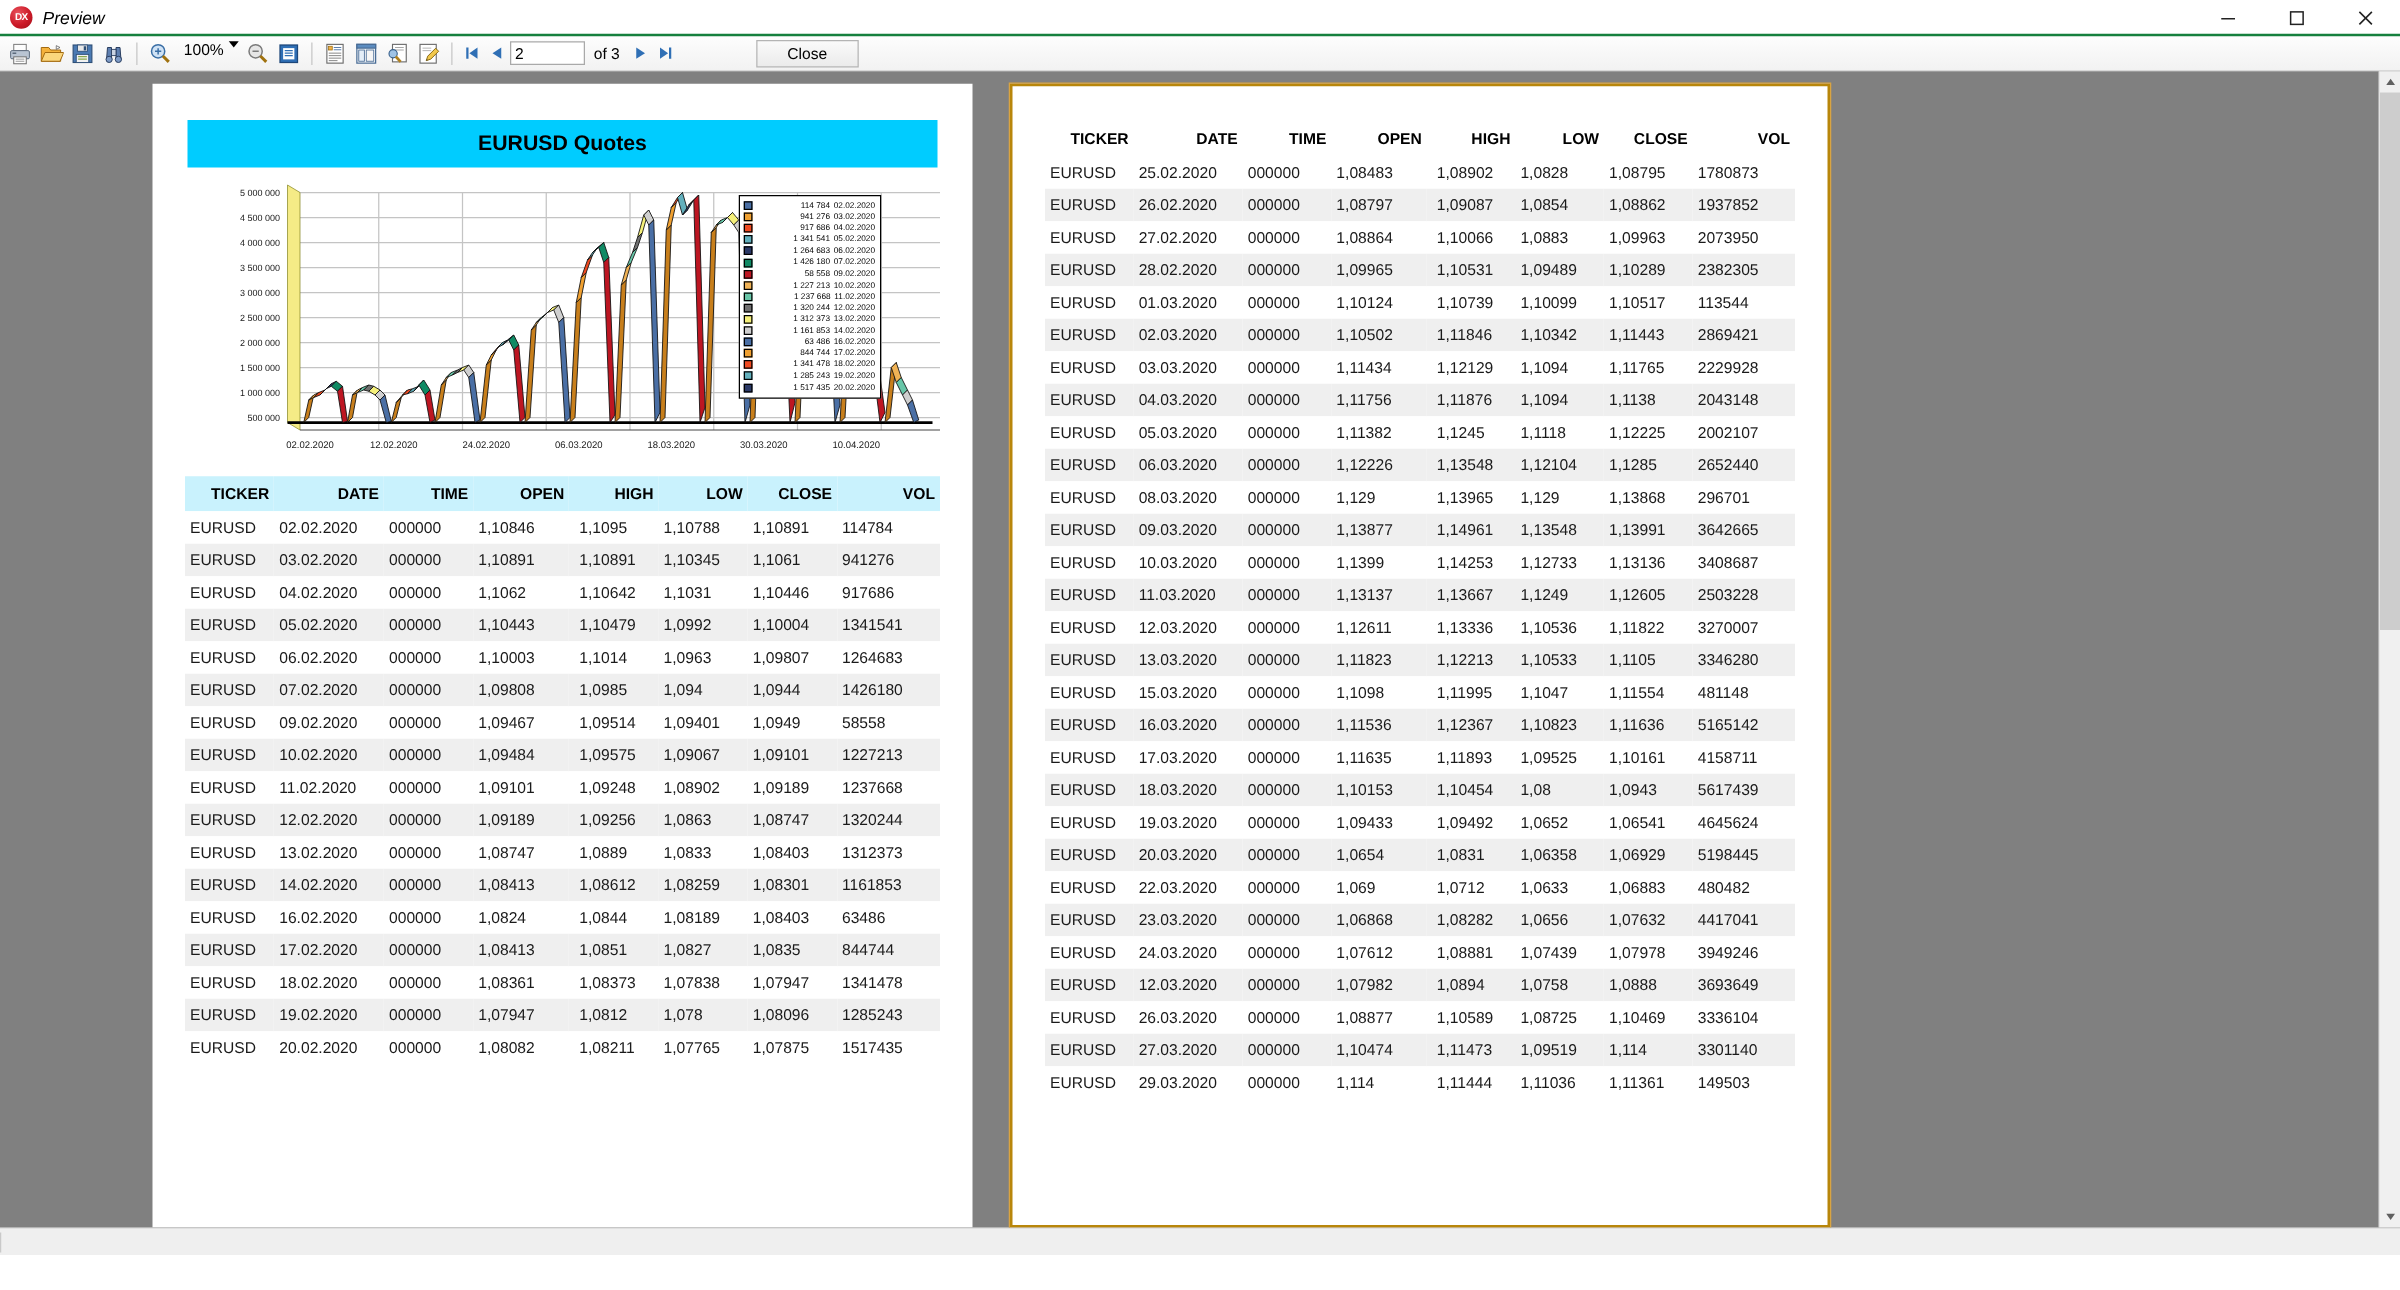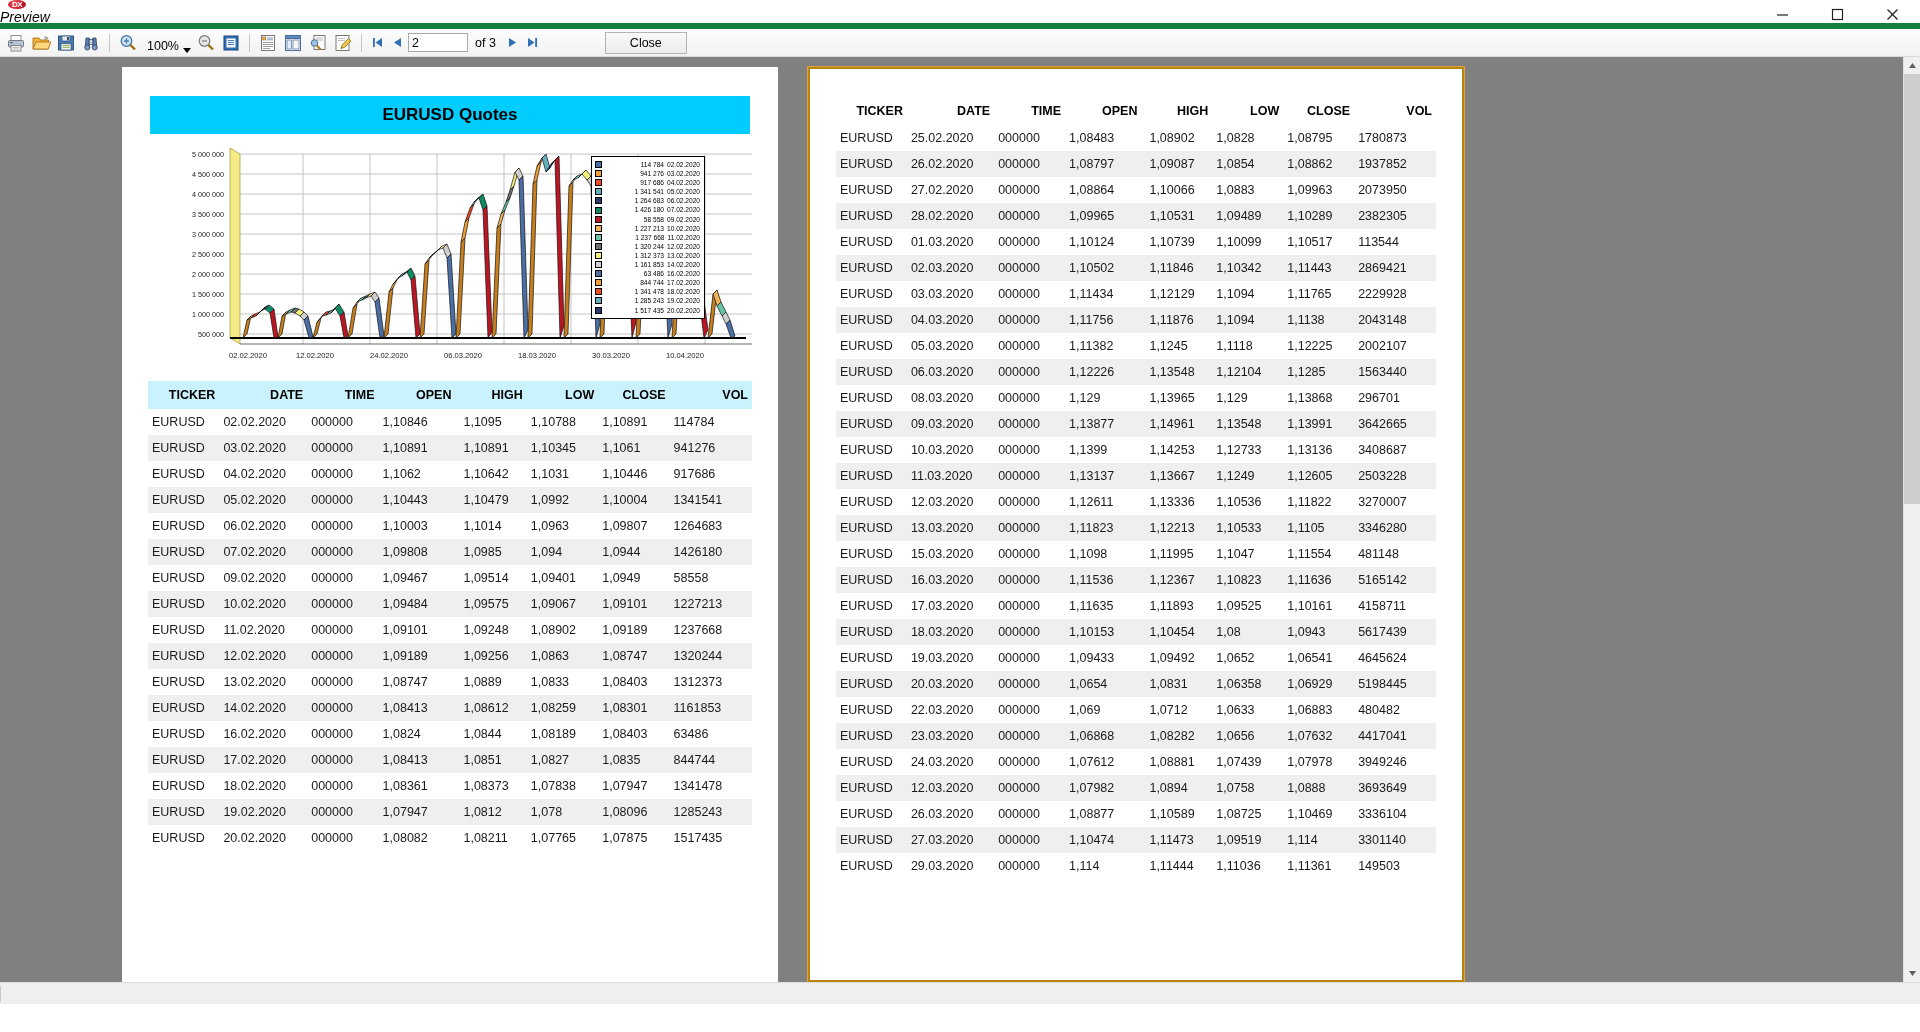--- a/index.html
+++ b/index.html
@@ -9,24 +9,23 @@
     overflow: hidden;
     font-family: "Liberation Sans", sans-serif;
     background: #ffffff;
   }
 
   
   .titlebar {
     height: 29px;
     background: #ffffff;
     display: flex;
-    align-items: flex-start;
-    border-bottom: 6px solid #15803d;
+    align-items: center;
+    border-bottom: 2px solid #15803d;
     position: relative;
-    flex-direction: column;
   }
   .dx-logo {
     width: 18px; height: 18px;
     margin-left: 8px; margin-right: 8px;
     border-radius: 50%;
     background: radial-gradient(circle at 35% 30%, #e8505b 0%, #cc1a28 55%, #9e0f18 100%);
     color: #fff;
     font-size: 8px;
     font-weight: bold;
     display: flex; align-items: center; justify-content: center;
@@ -63,21 +62,21 @@
   .tb-btn {
     width: 24px; height: 24px;
     display: flex; align-items: center; justify-content: center;
   }
   .tb-sep {
     width: 1px; height: 18px;
     background: #c6c6c6;
     margin: 0 5px;
   }
   .zoom-combo {
-    display: flex; align-items: flex-end;
+    display: flex; align-items: flex-start;
     height: 20px;
     padding: 0 2px 0 6px;
     font-size: 12.5px;
     color: #000;
     gap: 4px;
   }
   .caret-down {
     width: 0; height: 0;
     border-left: 4px solid transparent;
     border-right: 4px solid transparent;
@@ -1012,21 +1011,21 @@
                 <td>2002107</td>
               </tr>
               <tr>
                 <td>EURUSD</td>
                 <td>06.03.2020</td>
                 <td>000000</td>
                 <td>1,12226</td>
                 <td class="th-pad-hi">1,13548</td>
                 <td>1,12104</td>
                 <td>1,1285</td>
-                <td>1563440</td>
+                <td>2652440</td>
               </tr>
               <tr>
                 <td>EURUSD</td>
                 <td>08.03.2020</td>
                 <td>000000</td>
                 <td>1,129</td>
                 <td class="th-pad-hi">1,13965</td>
                 <td>1,129</td>
                 <td>1,13868</td>
                 <td>296701</td>

